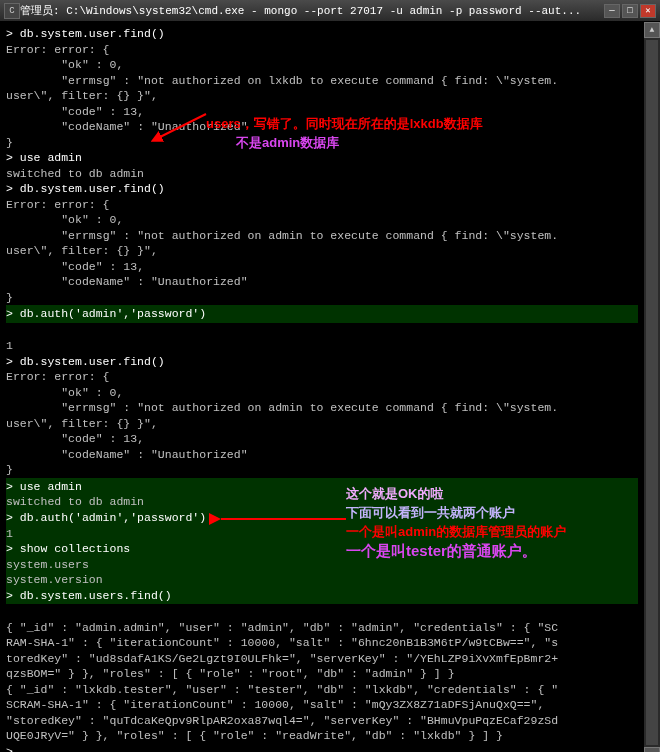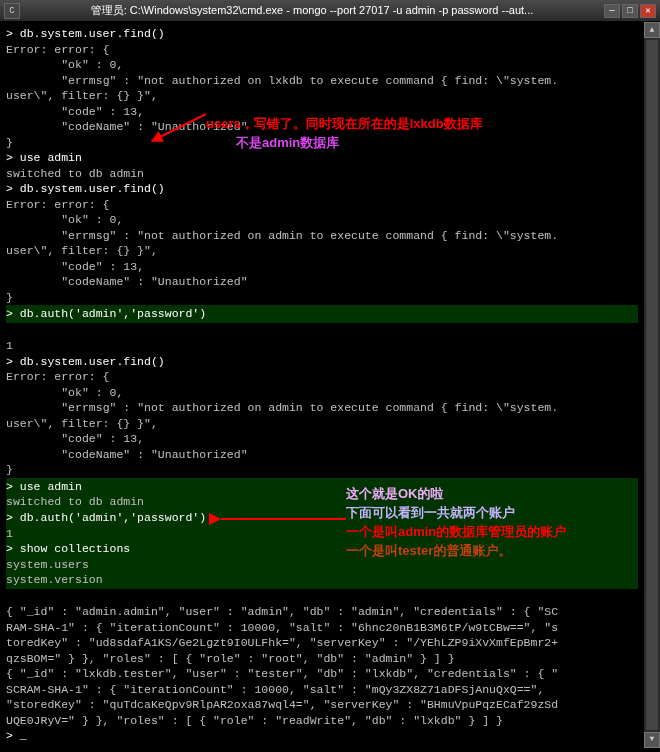--- a/index.html
+++ b/index.html
@@ -27,24 +27,23 @@
     .titlebar-icon {
       width: 16px;
       height: 16px;
       background: #444;
       border: 1px solid #666;
       display: flex; align-items: center; justify-content: center;
       font-size: 9px; color: #ccc;
     }
     .titlebar-title {
       flex: 1;
-      text-align: center;
       font-size: 11px;
       color: #fff;
-      font-family: Liberation Sans, sans-serif;
+      font-family: Liberation Mono, monospace;
     }
     .titlebar-buttons {
       display: flex;
       gap: 2px;
     }
     .titlebar-btn {
       width: 16px;
       height: 14px;
       font-size: 9px;
       display: flex; align-items: center; justify-content: center;
@@ -182,21 +181,21 @@
         "code" : 13,
         "codeName" : "Unauthorized"
 }
 <span style="background:#003300; display:block; padding:1px 0;"><span class="cmd-line">&gt; use admin</span>
 switched to db admin
 <span class="cmd-line">&gt; db.auth('admin','password')</span>
 1
 <span class="cmd-line">&gt; show collections</span>
 system.users
 system.version
-</span>
+<span class="cmd-line">&gt; db.system.users.find()</span></span>
 { "_id" : "admin.admin", "user" : "admin", "db" : "admin", "credentials" : { "SC
 RAM-SHA-1" : { "iterationCount" : 10000, "salt" : "6hnc20nB1B3M6tP/w9tCBw==", "s
 toredKey" : "ud8sdafA1KS/Ge2Lgzt9I0ULFhk=", "serverKey" : "/YEhLZP9iXvXmfEpBmr2+
 qzsBOM=" } }, "roles" : [ { "role" : "root", "db" : "admin" } ] }
 { "_id" : "lxkdb.tester", "user" : "tester", "db" : "lxkdb", "credentials" : { "
 SCRAM-SHA-1" : { "iterationCount" : 10000, "salt" : "mQy3ZX8Z71aDFSjAnuQxQ==",
 "storedKey" : "quTdcaKeQpv9RlpAR2oxa87wql4=", "serverKey" : "BHmuVpuPqzECaf29zSd
 UQE0JRyV=" } }, "roles" : [ { "role" : "readWrite", "db" : "lxkdb" } ] }
 <span class="cmd-line">&gt; _</span></pre>
     </div>
@@ -213,21 +212,21 @@
         <line x1="60" y1="60" x2="10" y2="85" stroke="#ff0000" stroke-width="2" marker-end="url(#arrowhead1)"></line>
       </svg>
       <span style="color:#ff0000; font-family:'Microsoft YaHei',SimHei,sans-serif; font-size:13px; font-weight:bold; white-space:nowrap;">users，写错了。同时现在所在的是lxkdb数据库</span><br>
       <span style="color:#d946ef; font-family:'Microsoft YaHei',SimHei,sans-serif; font-size:13px; font-weight:bold; white-space:nowrap; margin-left:30px;">不是admin数据库</span>
     </div>
 
     <div class="annotation" style="left:310px; top:462px;">
       <span style="color:#f0abfc; font-family:'Microsoft YaHei',SimHei,sans-serif; font-size:13px; font-weight:bold; white-space:nowrap;">这个就是OK的啦</span><br>
       <span style="color:#c4b5fd; font-family:'Microsoft YaHei',SimHei,sans-serif; font-size:13px; font-weight:bold; white-space:nowrap;">下面可以看到一共就两个账户</span><br>
       <span style="color:#ff0000; font-family:Liberation Sans, sans-serif; font-size:13px; font-weight:bold; white-space:nowrap;">一个是叫admin的数据库管理员的账户</span><br>
-      <span style="color:#c2410c; font-family:'Microsoft YaHei',SimHei,sans-serif; font-size:13px; font-weight:bold; white-space:nowrap;">一个是叫tester的普通账户。</span>
+      <span style="color:#d946ef; font-family:'Microsoft YaHei',SimHei,sans-serif; font-size:15px; font-weight:bold; white-space:nowrap;">一个是叫tester的普通账户。</span>
       
       <svg width="1" height="1" style="position:absolute; left:-130px; top:5px; overflow:visible;">
         <defs>
           <marker id="arrowhead2" markerWidth="6" markerHeight="6" refX="0" refY="3" orient="auto">
             <path d="M6,0 L6,6 L0,3 z" fill="#ff0000"></path>
           </marker>
         </defs>
         <line x1="130" y1="30" x2="5" y2="30" stroke="#ff0000" stroke-width="2" marker-end="url(#arrowhead2)"></line>
       </svg>
     </div>

